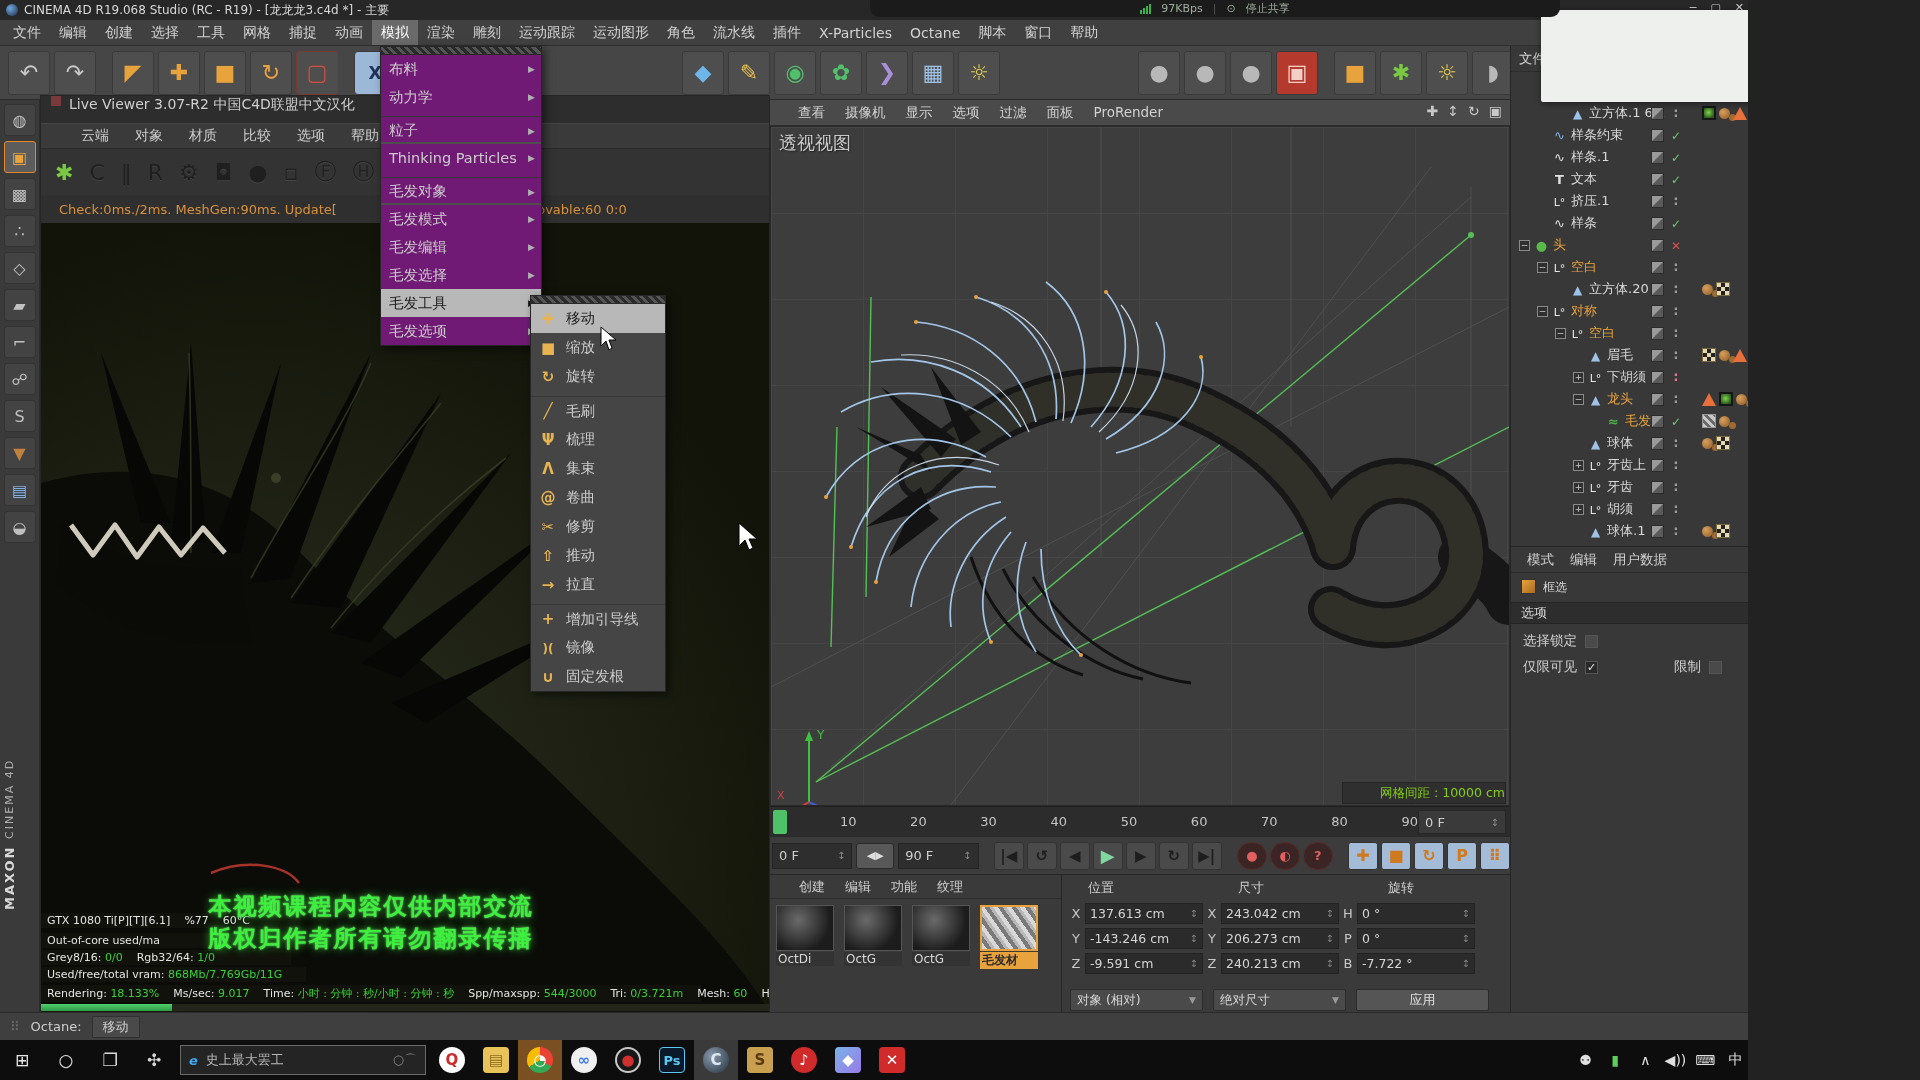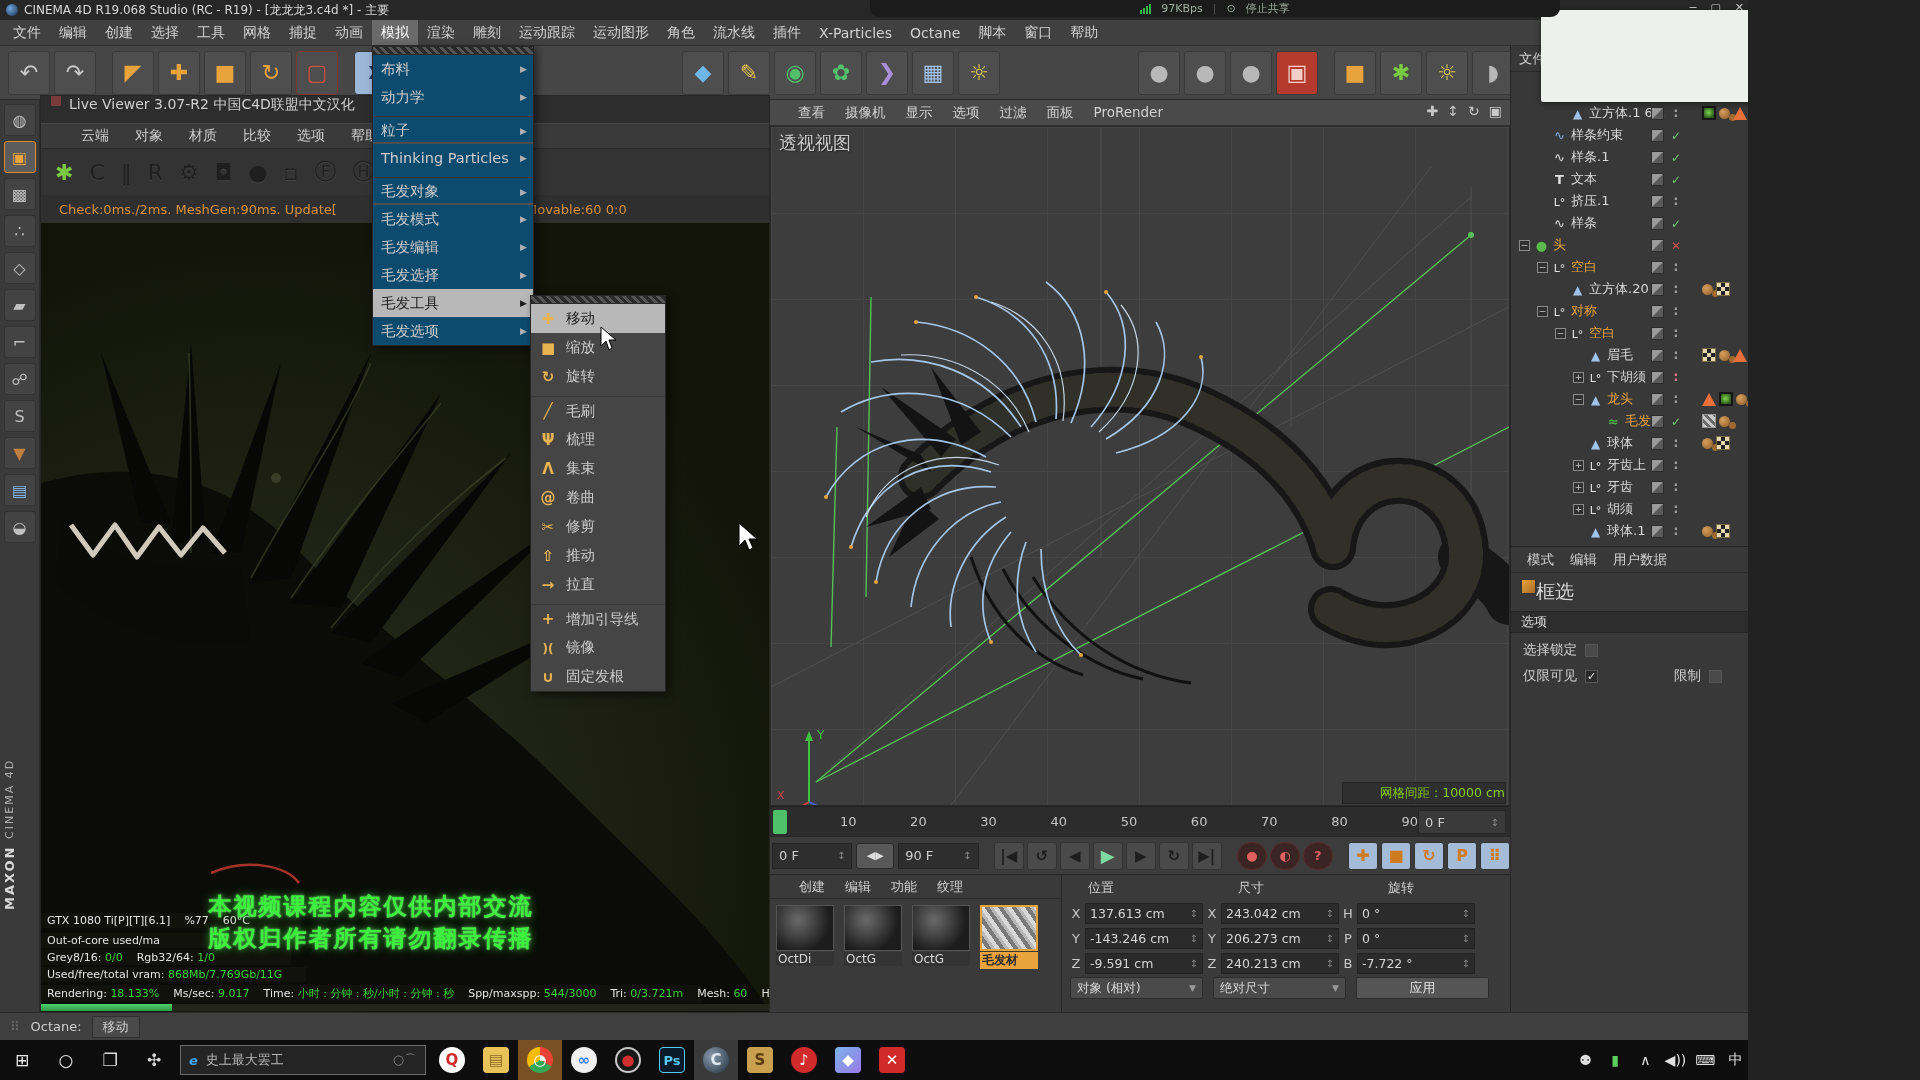--- a/index.html
+++ b/index.html
@@ -85,21 +85,21 @@
   .mat .mlabel{margin-top:1px;width:58px;font-size:12px;color:#d8d8d8;background:#333;text-align:left;padding:0 2px;white-space:nowrap;overflow:hidden}
   .mat.m-hair .thumb{background:repeating-linear-gradient(55deg,#d8d8d8 0 4px,#7a7a7a 4px 8px,#b8b8b8 8px 11px);border:2px solid #e8a33d}
   .mat.m-hair .mlabel{background:#e8a33d;color:#2a2a2a;font-weight:bold}
   #coordpanel{left:1062px;top:874px;width:448px;height:138px;background:#3a3a3a;border-top:1px solid #262626;font-size:13px}
   #coordheads{display:flex;padding:4px 0 2px 26px;color:#d0d0d0}
   #coordheads span{display:block}
   .crow{display:flex;align-items:center;gap:3px;padding-left:8px;margin-top:4px}
   .clabel{width:12px;color:#c8c8c8;text-align:center}
   .cval{width:118px;height:21px;background:#2b2b2b;border:1px solid #222;color:#d5d5d5;display:flex;align-items:center;justify-content:space-between;padding:0 4px;font-size:12.5px}
   .cval .ud{color:#808080;font-size:10px}
-  #coordfoot{display:flex;gap:10px;padding-left:8px;margin-top:3px}
+  #coordfoot{display:flex;gap:10px;padding-left:8px;margin-top:15px}
   .cselect{width:133px;height:22px;background:#4a4a4a;border:1px solid #2c2c2c;border-radius:2px;display:flex;align-items:center;justify-content:space-between;padding:0 6px;color:#d8d8d8;font-size:12.5px}
   #applybtn{width:133px;height:22px;background:#555;border:1px solid #2c2c2c;border-radius:2px;color:#e0e0e0;display:flex;align-items:center;justify-content:center;font-size:13px}
   
   #ompanel{left:1510px;top:46px;width:410px;height:500px;background:#383838;border-left:1px solid #262626}
   #ommenu{height:26px;display:flex;align-items:center;padding-left:8px;border-bottom:1px solid #2c2c2c;font-size:13.5px;color:#d0d0d0}
   #omtree{position:absolute;left:0;top:56px;width:364px;height:440px;overflow:hidden}
   .trow{height:22px;display:flex;align-items:center;position:relative;font-size:13px;color:#d8d8d8}
   .trow .lbl{white-space:nowrap}
   .trow.sel .lbl{color:#e8a33d}
   .exp{width:11px;height:11px;border:1px solid #8a8a8a;background:#2f2f2f;color:#ccc;font-size:9px;line-height:9px;text-align:center;margin-right:3px;flex:0 0 auto}
@@ -130,21 +130,21 @@
   #omscroll{position:absolute;right:28px;top:56px;width:14px;height:440px;background:#2f2f2f;border:1px solid #262626}
   #omthumb{position:absolute;left:1px;top:190px;width:10px;height:240px;background:#5a5a5a;border-radius:2px}
   .vtabs{position:absolute;right:0;top:10px;width:26px;display:flex;flex-direction:column;gap:4px}
   .vtab{writing-mode:vertical-rl;background:#303030;border:1px solid #262626;color:#bdbdbd;font-size:12px;padding:8px 2px;text-align:center}
   .vtab.active{color:#e8953a;background:#262020}
   
   #ampanel{left:1510px;top:546px;width:410px;height:466px;background:#383838;border-left:1px solid #262626;border-top:1px solid #242424}
   #ammenu{height:26px;display:flex;align-items:center;padding-left:8px;font-size:13.5px;color:#d0d0d0;border-bottom:1px solid #2c2c2c}
   #ammenu .mitem{padding:0 8px}
   #amicons{position:absolute;right:40px;top:5px;display:flex;gap:10px;color:#9a9a9a;font-size:13px}
-  #amtool{display:flex;align-items:flex-start;padding:6px 0 6px 10px;color:#d8d8d8;font-size:19px}
+  #amtool{display:flex;align-items:flex-start;gap:7px;padding:6px 0 6px 10px;color:#d8d8d8;font-size:12px}
   .toolglyph{width:15px;height:15px;background:linear-gradient(135deg,#e8a33d,#a86a20);border:1px solid #333}
   #amsection{height:22px;background:#2d2d2d;border-top:1px solid #242424;border-bottom:1px solid #242424;display:flex;align-items:center;padding-left:10px;color:#d8d8d8}
   .optrow{display:flex;align-items:center;gap:8px;padding:8px 0 0 12px;color:#cfcfcf;font-size:13.5px}
   .chk{width:13px;height:13px;background:#2a2a2a;border:1px solid #555;display:flex;align-items:center;justify-content:center;color:#e8e8e8;font-size:11px}
   .chk.off{background:#4a4a4a}
   .optgap{width:60px}
   
   #statusbar{left:0;top:1012px;width:1920px;height:28px;background:#3f3f3f;border-top:1px solid #2a2a2a;display:flex;align-items:center;gap:10px;padding-left:10px;color:#cfcfcf;font-size:13px}
   .grip{color:#6a6a6a;letter-spacing:1px}
   #statustool{background:#4a4a4a;border:1px solid #303030;padding:1px 10px}
@@ -172,21 +172,21 @@
   #tray{margin-left:auto;display:flex;align-items:center;gap:2px}
   .tr-ico{width:30px;height:40px;display:flex;align-items:center;justify-content:center;color:#e0e0e0;font-size:14px}
   .tr-usb{color:#5ad05a}
   .tr-s{color:#e86a2a;font-weight:bold;font-size:17px}
   #clock{display:flex;flex-direction:column;align-items:flex-end;justify-content:center;color:#e8e8e8;font-size:12px;line-height:15px;padding:0 10px}
   #notif{width:46px;height:40px;display:flex;align-items:center;justify-content:center;color:#e8e8e8;position:relative;font-size:15px}
   #notifbadge{position:absolute;right:6px;bottom:6px;background:#888;color:#111;border-radius:50%;width:15px;height:15px;font-size:10px;display:flex;align-items:center;justify-content:center}
   #showdesk{width:6px;height:40px;border-left:1px solid #333}
   
   .hatchstrip{height:8px;background:repeating-linear-gradient(45deg,#2a2a2a 0 3px,#555 3px 6px);border-bottom:1px solid #2a2a2a}
-  #simmenu{left:372px;top:46px;width:162px;background:#0c4a6e;border:1px solid #262626;box-shadow:3px 3px 8px rgba(0,0,0,.5);z-index:40}
+  #simmenu{left:380px;top:46px;width:162px;background:#701a75;border:1px solid #262626;box-shadow:3px 3px 8px rgba(0,0,0,.5);z-index:40}
   .dmi{height:28px;display:flex;align-items:center;padding:0 8px;color:#cccccc;font-size:14.5px;position:relative}
   .dmi .arrow{position:absolute;right:6px;font-size:9px;color:#b0b0b0}
   .dmi.active{background:#b8b8b8;color:#1a1a1a}
   .dmi.active .arrow{color:#1a1a1a}
   .dmi.septop{border-top:1px solid #383838;box-shadow:0 -2px 0 #4e4e4e inset;margin-top:5px}
   #hairmenu{left:530px;top:295px;width:136px;background:#454545;border:1px solid #262626;box-shadow:3px 3px 8px rgba(0,0,0,.5);z-index:41}
   .smi{height:29px;display:flex;align-items:center;gap:9px;padding:0 8px;color:#cccccc;font-size:14.5px}
   .smi.active{background:#b8b8b8;color:#1a1a1a}
   .smi.septop{margin-top:5px;border-top:1px solid #383838}
   .smi .sicon{width:18px;text-align:center;flex:0 0 auto}

